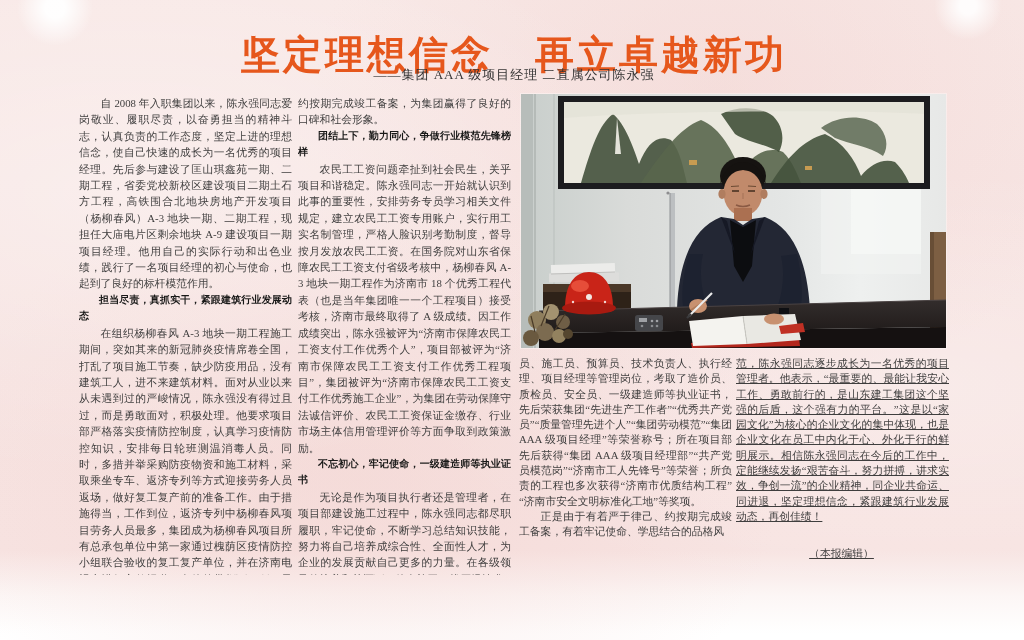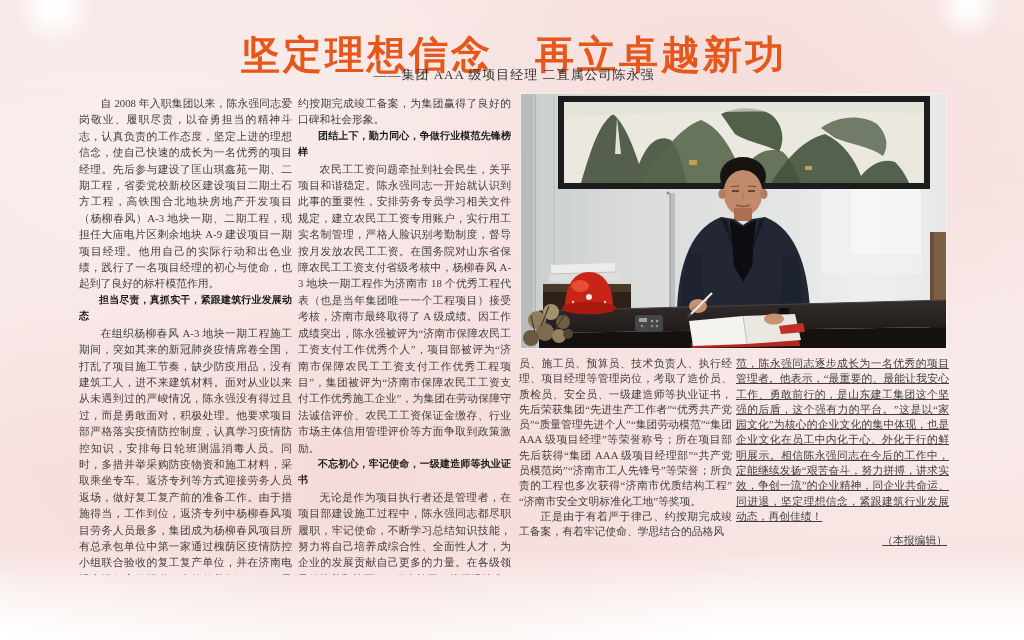--- a/index.html
+++ b/index.html
@@ -38,21 +38,21 @@
   .col-sub{top:356px;height:204px;line-height:15.3px;}
   .col3{left:519px;}
   .col4{left:736px;text-decoration:underline;}
   .blk{margin:0;}
   .blk.p,.blk.h{text-indent:2em;}
   .blk.h{
     font-weight:bold;color:#191918;
     font-family:"Liberation Sans","DejaVu Sans",sans-serif;
     font-size:10px;
   }
-  .blk.editor{text-align:right;margin-top:9px;padding-right:2px;}
+  .blk.editor{text-align:center;margin-top:22px;padding-right:2px;}
   .photo{
     position:absolute;left:521px;top:94px;width:425px;height:254px;
     box-shadow:0 0 0 1px rgba(255,255,255,.35);
     background:#dcdedd;overflow:hidden;
   }
   .photo svg{display:block;}
 </style>
 </head>
 <body>
 

